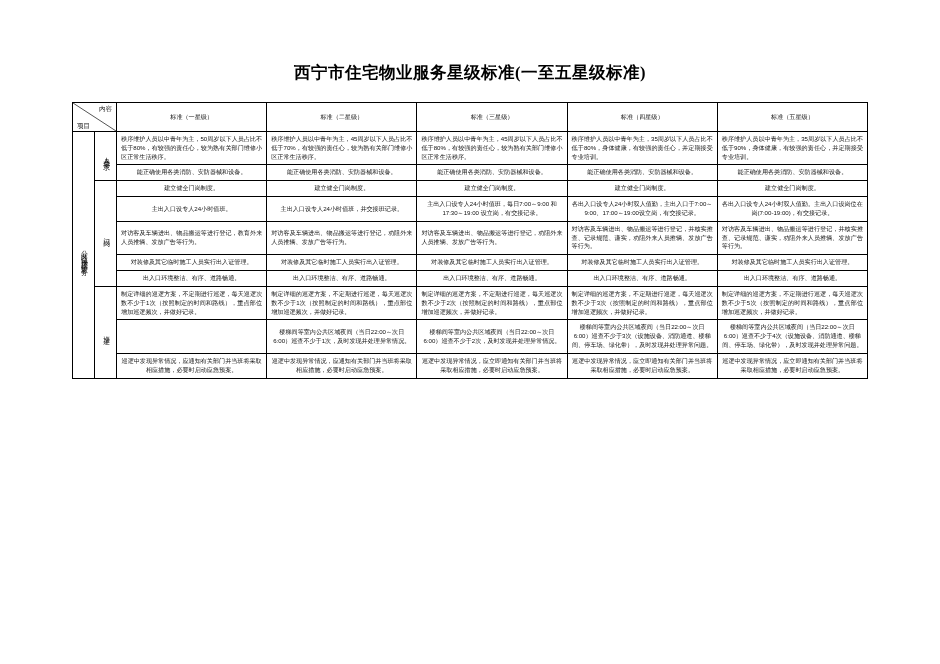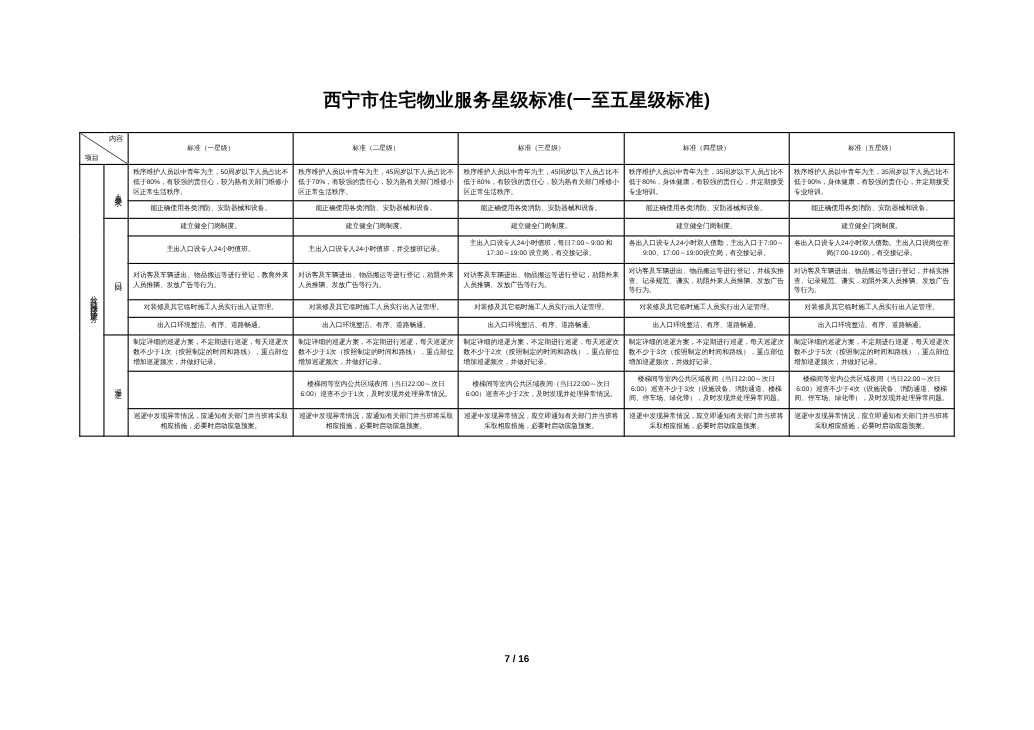--- a/index.html
+++ b/index.html
@@ -14,22 +14,23 @@
     margin: 0 auto;
     position: relative;
     font-family: "Liberation Sans", sans-serif;
     overflow: hidden;
   }
   .doc-title {
     text-align: center;
     font-size: 16.5px;
     font-weight: bold;
     color: #000;
-    margin-top: 80px;
+    margin-top: 62px;
     letter-spacing: 0.5px;
+    font-family: Liberation Serif, serif;
   }
   .table-wrap {
     margin: 18px 72px 0 72px;
   }
   table.std {
     border-collapse: collapse;
     width: 796px;
     table-layout: fixed;
     border: 1px solid #000;
   }
@@ -230,15 +231,14 @@
           <td class="body center">巡逻中发现异常情况，应通知有关部门并当班将采取相应措施，必要时启动应急预案。</td>
           <td class="body center">巡逻中发现异常情况，应通知有关部门并当班将采取相应措施，必要时启动应急预案。</td>
           <td class="body center">巡逻中发现异常情况，应立即通知有关部门并当班将采取相应措施，必要时启动应急预案。</td>
           <td class="body center">巡逻中发现异常情况，应立即通知有关部门并当班将采取相应措施，必要时启动应急预案。</td>
           <td class="body center">巡逻中发现异常情况，应立即通知有关部门并当班将采取相应措施，必要时启动应急预案。</td>
         </tr>
       </tbody>
     </table>
   </div>
 
-  <div class="pagenum">7 / 16</div>
 
 </div>
 
 </body></html>

